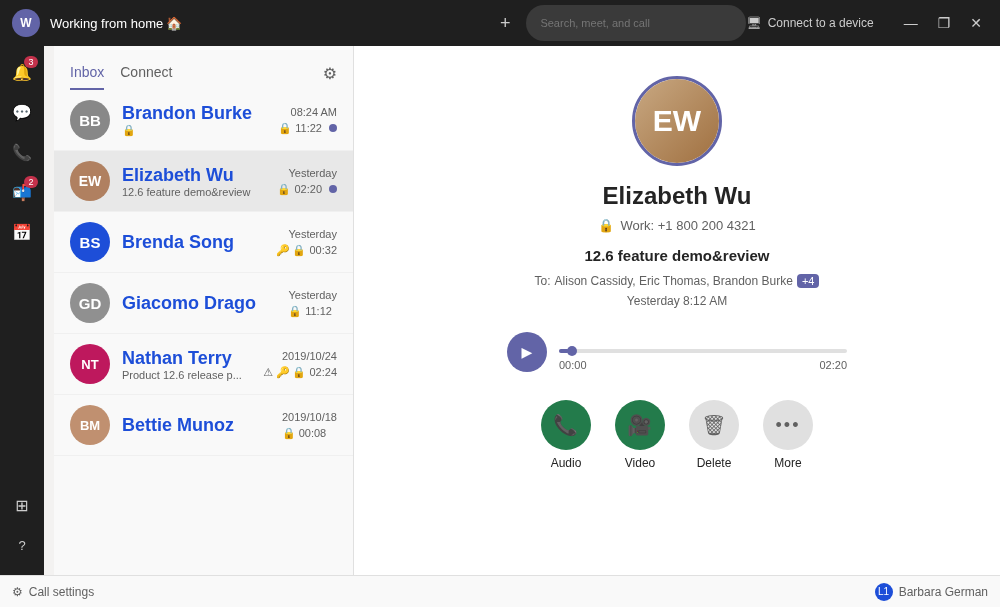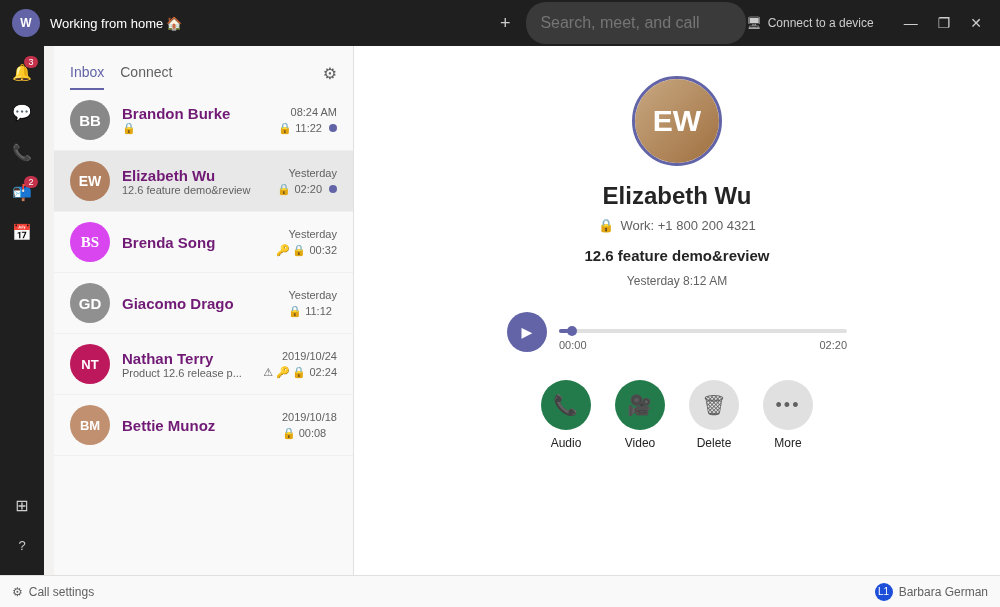--- a/index.html
+++ b/index.html
@@ -21,21 +21,21 @@
       color: white; font-size: 12px; font-weight: 600; margin-right: 10px;
     }
     .titlebar-title {
       color: #ffffff; font-size: 13px; flex: 1;
     }
     .titlebar-add {
       color: #ccc; font-size: 18px; margin-right: 16px; cursor: pointer;
     }
     .titlebar-search {
       background: #3a3a3a; border: none; border-radius: 20px;
-      padding: 12px 14px; color: #ccc; font-size: 16px; width: 220px;
+      padding: 12px 14px; color: #ccc; font-size: 11px; width: 220px;
       outline: none;
     }
     .titlebar-right {
       display: flex; align-items: center; gap: 12px; margin-left: auto;
     }
     .titlebar-device {
       color: #ccc; font-size: 12px; display: flex; align-items: center; gap: 6px;
     }
     .titlebar-controls {
       display: flex; gap: 8px; margin-left: 12px;
@@ -124,21 +124,21 @@
     .contact-item.selected { background: #e8e8e8; }
     .contact-avatar {
       width: 40px; height: 40px; border-radius: 50%;
       background: #6264a7;
       display: flex; align-items: center; justify-content: center;
       color: white; font-size: 15px; font-weight: 600;
       flex-shrink: 0; margin-right: 12px;
       overflow: hidden;
     }
     .contact-info { flex: 1; min-width: 0; }
-    .contact-name { font-size: 15px; font-weight: 600; color: #701a75; }
+    .contact-name { font-size: 18px; font-weight: 600; color: #1d4ed8; }
     .contact-sub { font-size: 11px; color: #616161; display: flex; align-items: center; gap: 4px; white-space: nowrap; overflow: hidden; text-overflow: ellipsis; }
     .contact-meta { text-align: right; font-size: 11px; color: #616161; flex-shrink: 0; }
     .contact-time { margin-bottom: 4px; }
     .contact-duration { display: flex; align-items: center; gap: 3px; }
     .unread-dot {
       width: 8px; height: 8px; border-radius: 50%; background: #6264a7;
       margin-left: 4px;
     }
 
     
@@ -337,21 +337,21 @@
           <div class="contact-time">Yesterday</div>
           <div class="contact-duration">
             <span>🔒</span>
             <span>02:20</span>
             <span class="unread-dot"></span>
           </div>
         </div>
       </div>
 
       <div class="contact-item">
-        <div class="contact-avatar" style="background:#d946ef;font-family:Liberation Serif, serif;">BS</div>
+        <div class="contact-avatar" style="background:#1d4ed8;">BS</div>
         <div class="contact-info">
           <div class="contact-name">Brenda Song</div>
           <div class="contact-sub"></div>
         </div>
         <div class="contact-meta">
           <div class="contact-time">Yesterday</div>
           <div class="contact-duration">
             <span>🔑</span>
             <span>🔒</span>
             <span>00:32</span>
@@ -410,20 +410,25 @@
   <div class="detail">
     <div class="detail-avatar">
       <div class="detail-avatar-inner">EW</div>
     </div>
     <div class="detail-name">Elizabeth Wu</div>
     <div class="detail-phone">
       <span>🔒</span>
       <span>Work: +1 800 200 4321</span>
     </div>
     <div class="detail-subject">12.6 feature demo&amp;review</div>
+    <div class="detail-to">
+      <span>To:</span>
+      <span>Alison Cassidy, Eric Thomas, Brandon Burke</span>
+      <span class="detail-plus">+4</span>
+    </div>
     <div class="detail-timestamp">Yesterday 8:12 AM</div>
 
     <div class="audio-player">
       <div class="play-btn">
         <span>▶</span>
       </div>
       <div class="player-track">
         <div class="track-bar">
           <div class="track-progress"></div>
           <div class="track-handle"></div>

